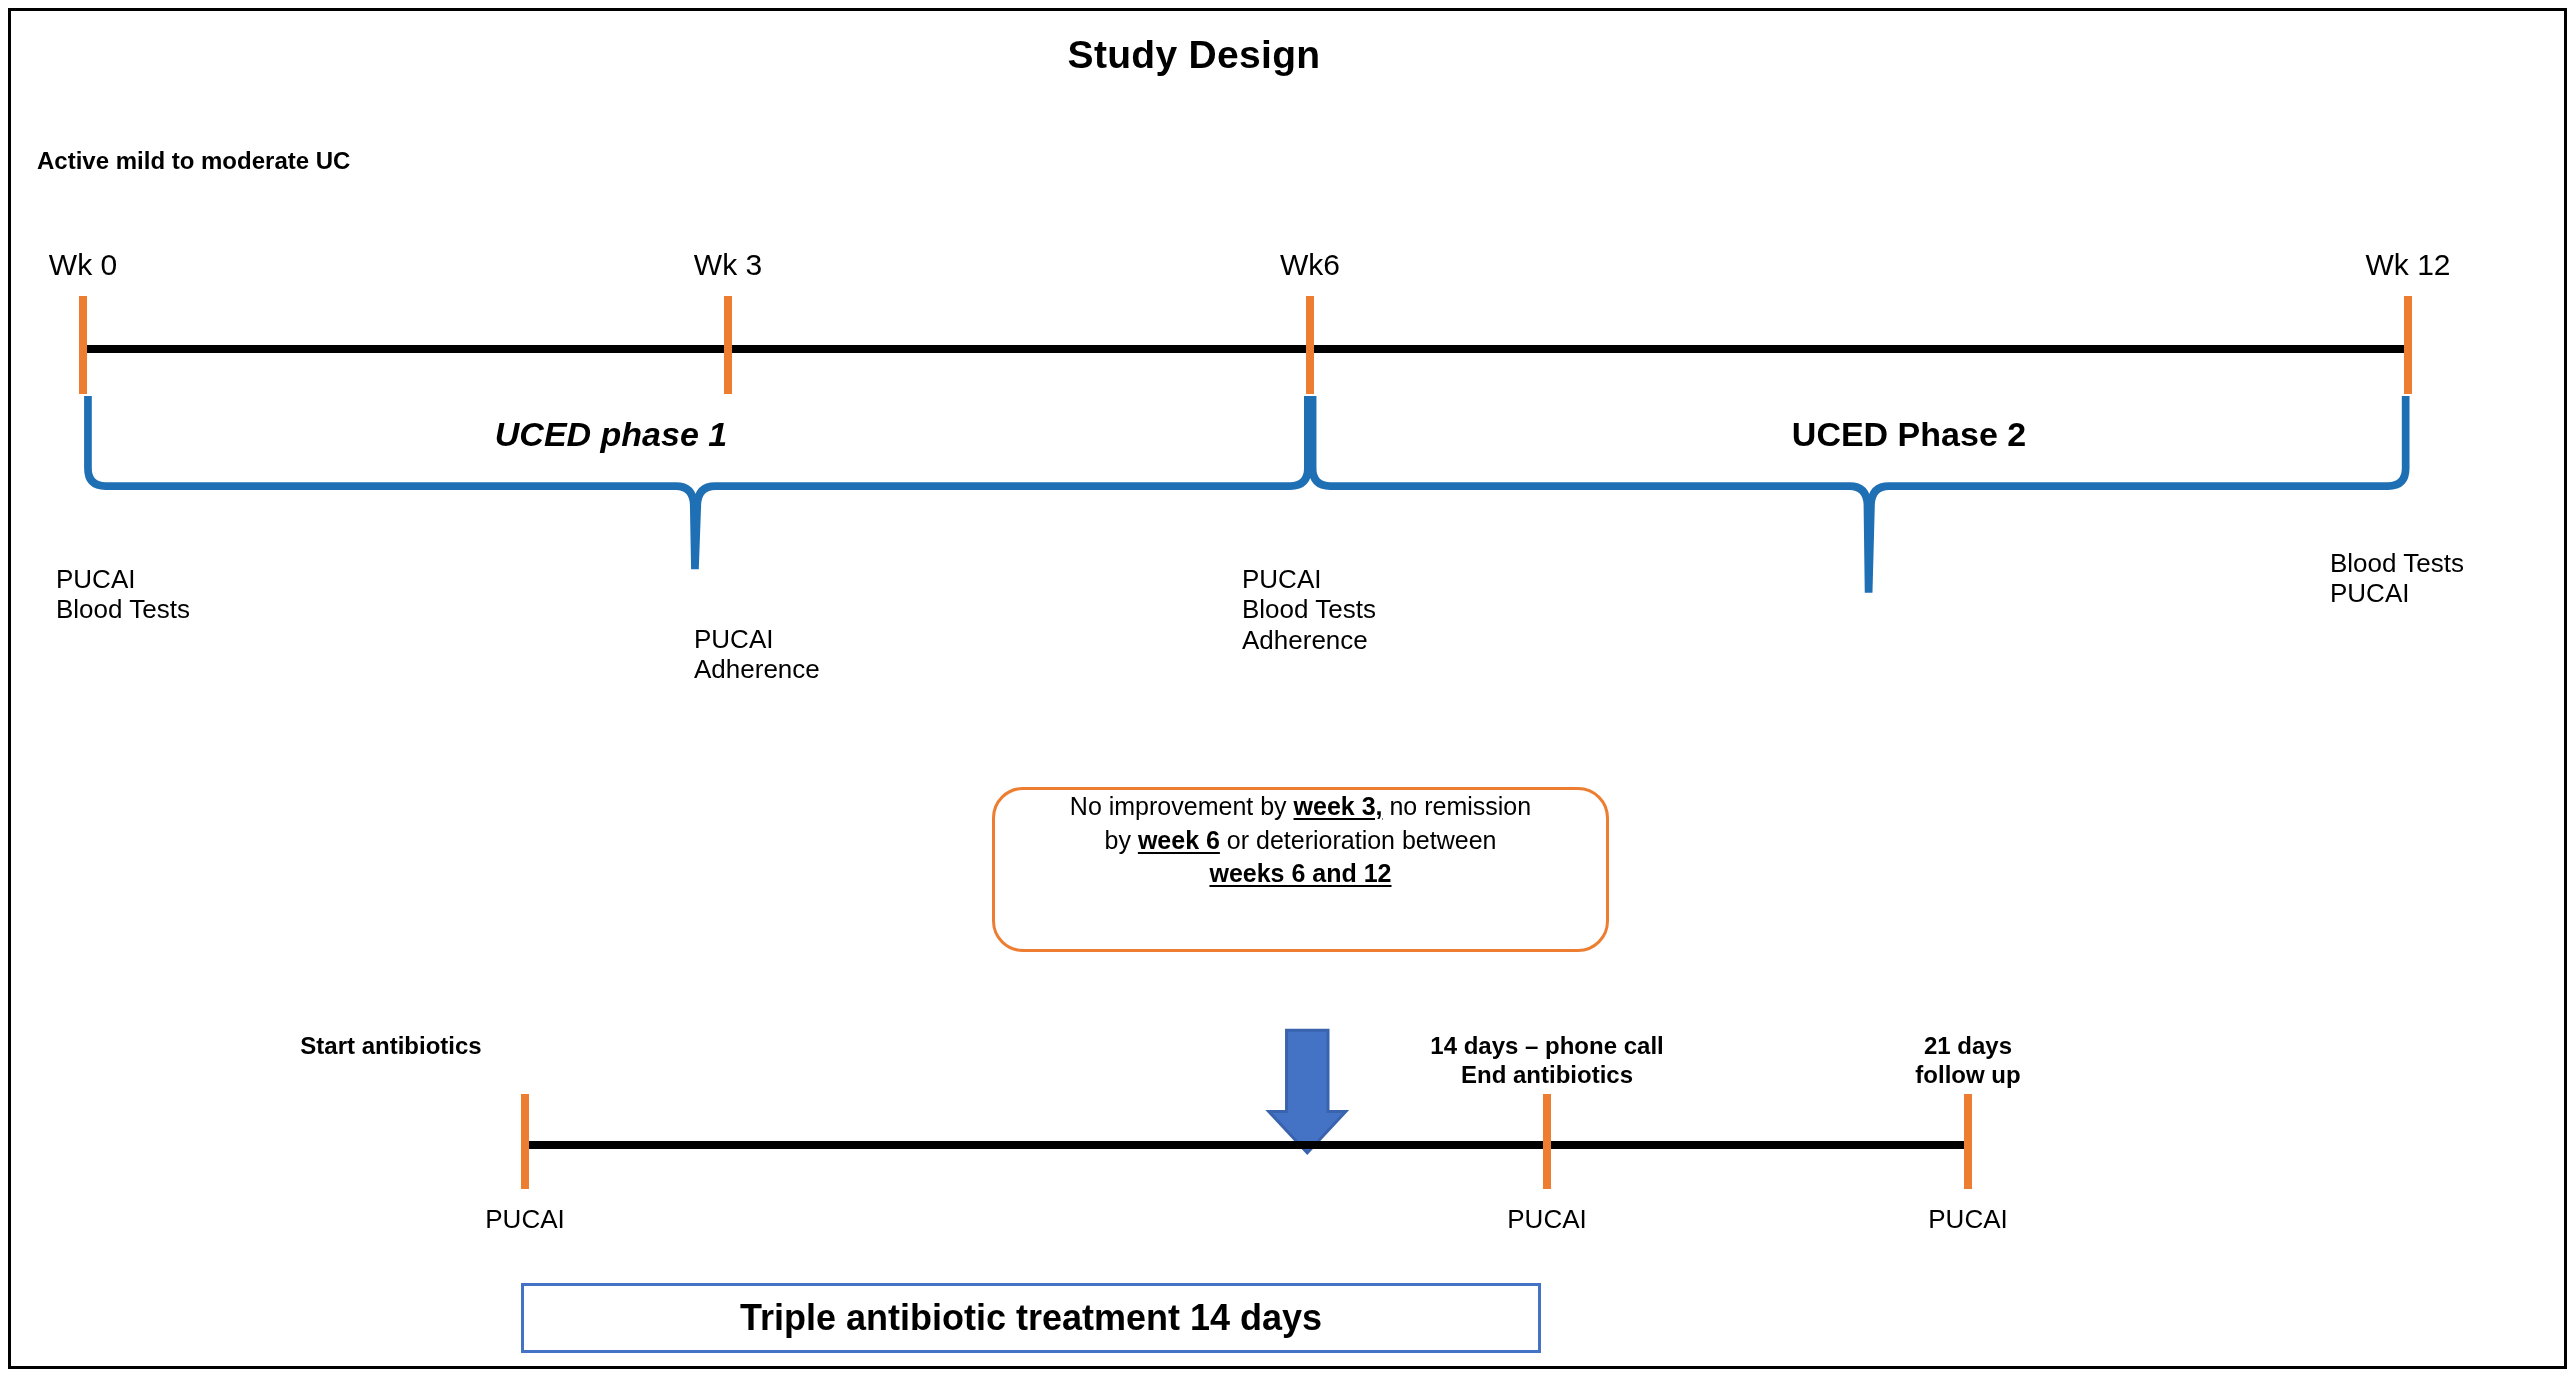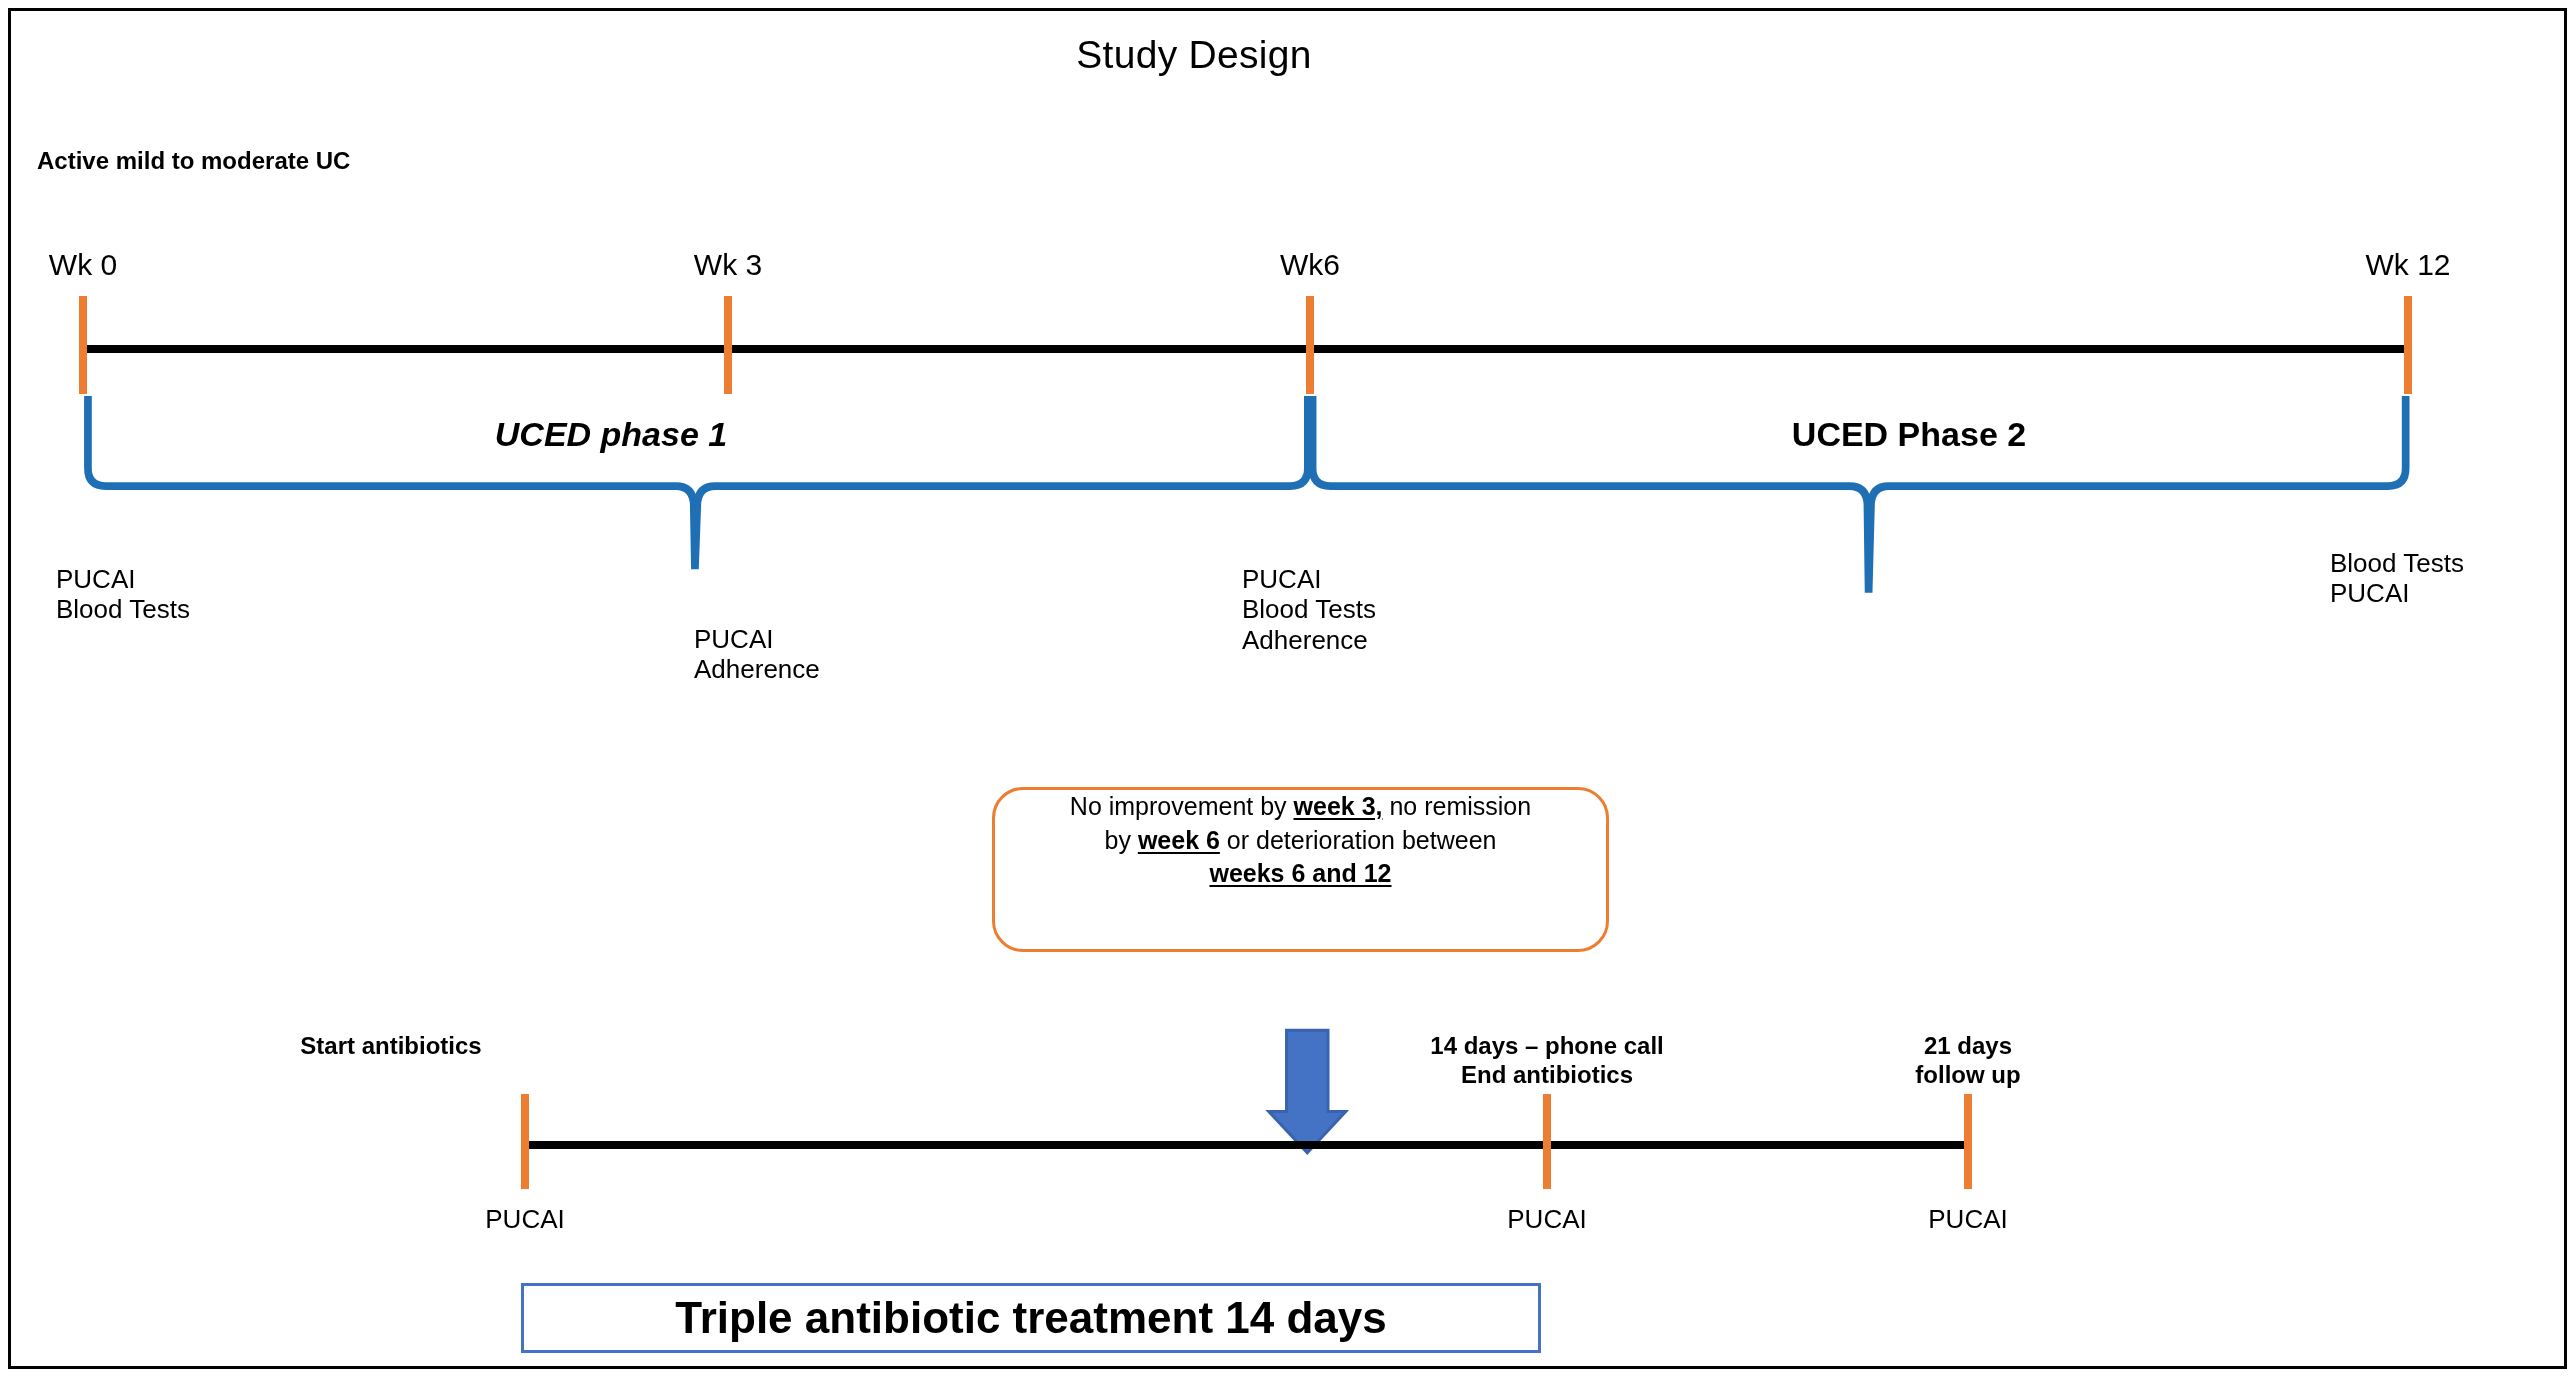--- a/index.html
+++ b/index.html
@@ -35,21 +35,21 @@
   }
 
   
   .title {
     position: absolute;
     left: 0;
     top: 33px;
     width: 2388px;
     text-align: center;
     font-size: 39px;
-    font-weight: normal;
+    font-weight: bold;
     letter-spacing: 0.3px;
   }
 
   .subject-line {
     position: absolute;
     left: 37px;
     top: 147px;
     font-size: 24px;
     font-weight: bold;
     white-space: nowrap;
@@ -142,21 +142,21 @@
     width: 1020px;
     height: 70px;
     border: 3px solid #4472C4;
     box-sizing: border-box;
     background: #ffffff;
     display: flex;
     align-items: center;
     justify-content: center;
   }
   .treatment-text {
-    font-size: 44px;
+    font-size: 36px;
     font-weight: bold;
     white-space: nowrap;
   }
 
   
   .overlay {
     position: absolute;
     left: 0;
     top: 0;
     width: 2576px;

